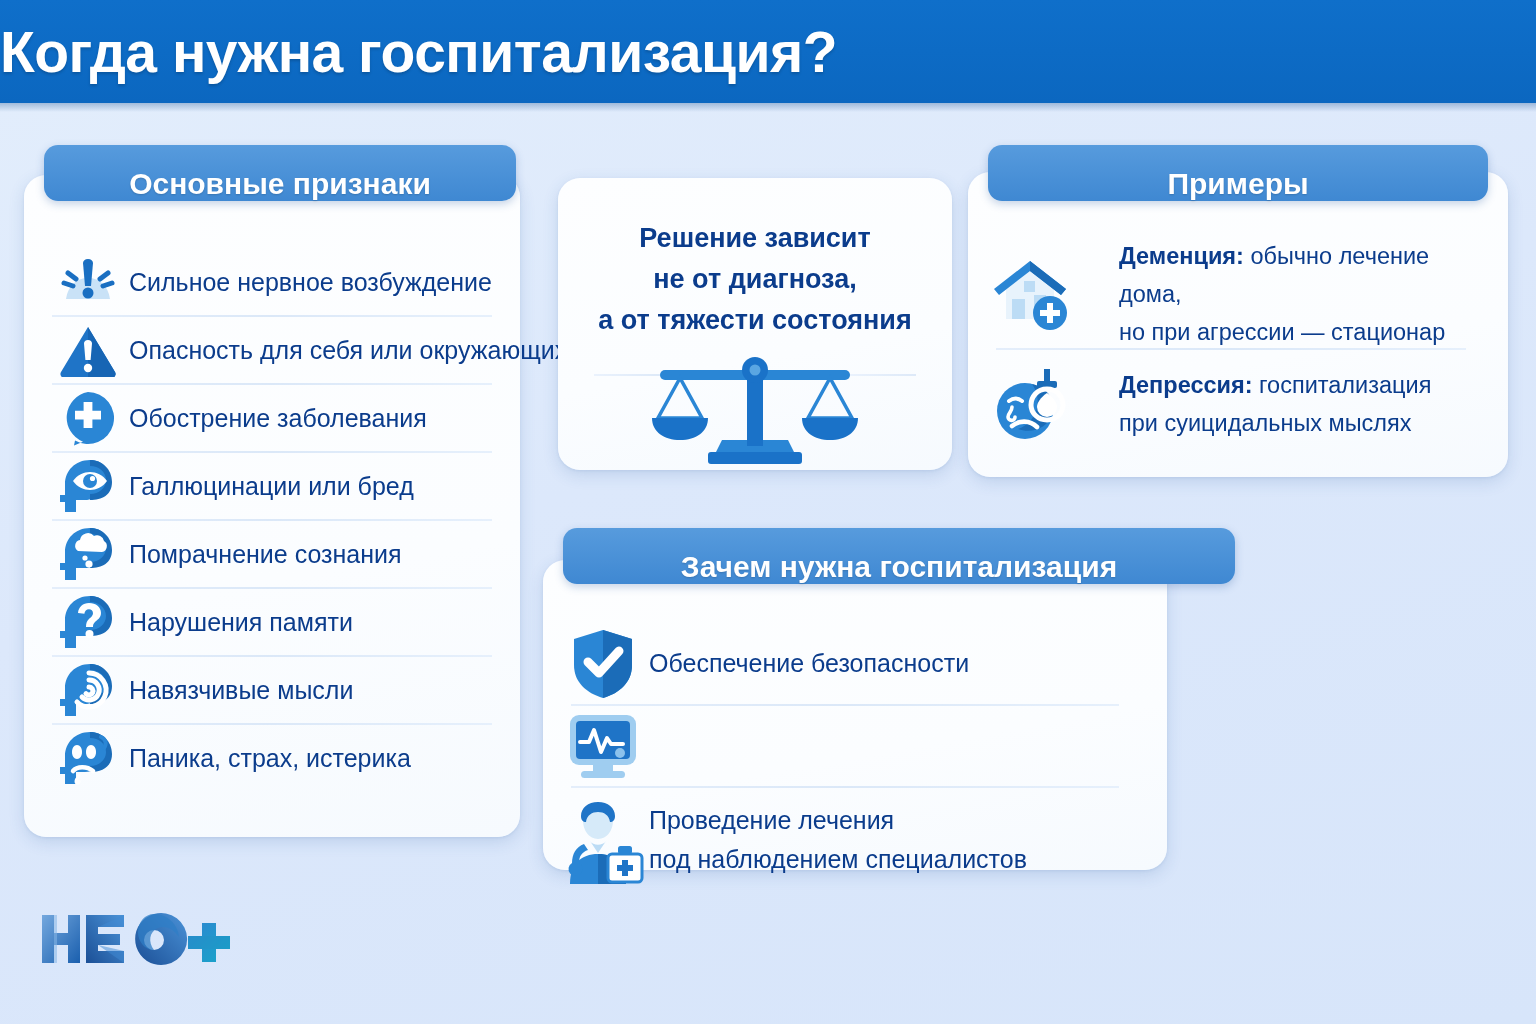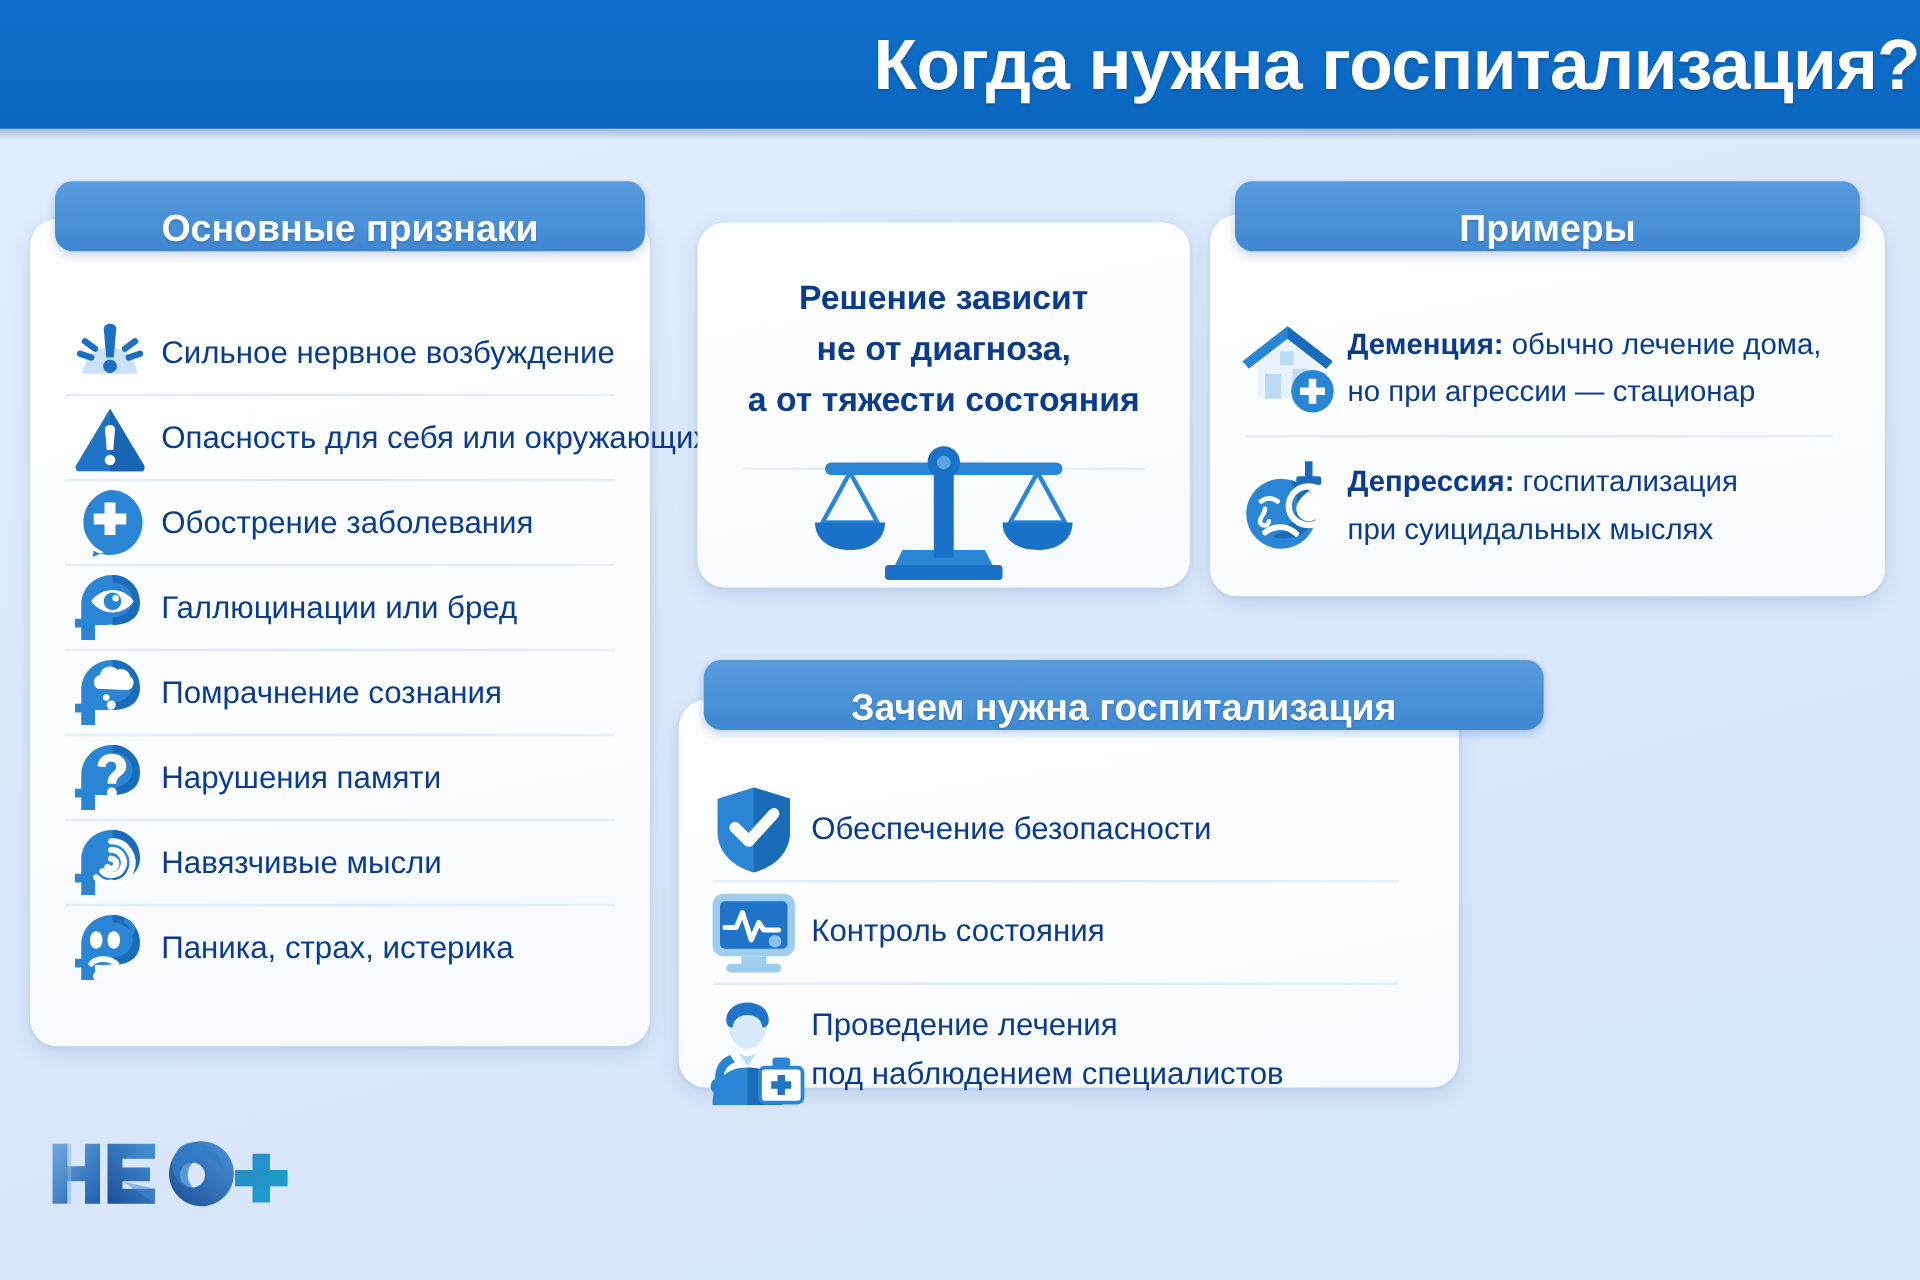--- a/index.html
+++ b/index.html
@@ -7,21 +7,21 @@
   body {
     font-family:"Liberation Sans", sans-serif;
     background:linear-gradient(165deg,#e3eefc 0%,#dce8fb 45%,#d7e5fa 100%);
     position:relative; overflow:hidden;
   }
 
   
   #header {
     position:absolute; left:0; top:0; width:1536px; height:103px;
     background:linear-gradient(180deg,#0f6fca 0%,#0b67c0 100%);
-    display:flex; align-items:center; justify-content:flex-end;
+    display:flex; align-items:center; justify-content:flex-start;
   }
   #header-title {
     color:#ffffff; font-size:57px; font-weight:bold; letter-spacing:-0.5px;
     text-shadow:0 2px 3px rgba(0,0,0,.18);
     white-space:nowrap;
   }
   #header-shadow {
     position:absolute; left:0; top:103px; width:1536px; height:9px;
     background:linear-gradient(180deg,rgba(9,70,140,.30),rgba(9,70,140,0));
   }
@@ -67,21 +67,21 @@
     background:linear-gradient(90deg,#eaf2fd,#dde9f8);
   }
   #decision-rule-l { left:36px; }
   #decision-rule-r { right:36px; }
   #scales { position:absolute; left:50%; top:178px; transform:translateX(-50%); }
 
   
   #card-examples { left:968px; top:172px; width:540px; height:305px; }
   #pill-examples { left:988px; top:145px; width:500px; }
   #examples-list { position:absolute; left:18px; top:68px; width:504px; }
-  .ex-row { display:flex; align-items:center; height:108px; }
+  .ex-row { display:flex; align-items:center; height:108px;gap:41px; }
   .ex-row .ico { width:92px; flex:0 0 auto; display:flex; align-items:center; justify-content:center; }
   .ex-row .txt { color:#0b3c8c; font-size:23.5px; line-height:1.62; }
   #examples-list .divider { width:470px; margin-left:10px; }
 
   
   #card-why { left:543px; top:560px; width:624px; height:310px; }
   #pill-why { left:563px; top:528px; width:672px; }
   #why-list { position:absolute; left:14px; top:64px; width:580px; }
   .why-row { display:flex; align-items:center; height:80px; }
   .why-row.tall { height:104px; }
@@ -317,21 +317,20 @@
       <span class="ico">
         <svg width="72" height="68" viewBox="0 0 72 68">
           <rect x="3" y="3" width="66" height="50" rx="9" fill="#9fcdf0"></rect>
           <rect x="9" y="9" width="54" height="38" rx="4" fill="#1f74c7"></rect>
           <path d="M13 30h9l5-12 7 22 6-14 4 6h12" fill="none" stroke="#fff" stroke-width="4" stroke-linecap="round" stroke-linejoin="round"></path>
           <circle cx="53" cy="41" r="5" fill="#8cc2ec"></circle>
           <rect x="26" y="53" width="20" height="7" fill="#9fcdf0"></rect>
           <rect x="14" y="59" width="44" height="7" rx="3.5" fill="#9fcdf0"></rect>
         </svg>
       </span>
-      <span class="txt">Контроль состояния</span>
     </div>
     <div class="divider"></div>
 
     <div class="why-row tall">
       <span class="ico">
         <svg width="86" height="88" viewBox="0 0 86 88">
           <path d="M10 88c0-20 11-30 28-30s28 10 28 30z" fill="#2a86d5"></path>
           <path d="M38 58c17 0 28 10 28 30H38z" fill="#1b6cb8"></path>
           <path d="M38 10c9 0 15 6 15 15s-6 18-15 18-15-9-15-18 6-15 15-15z" fill="#d6eaf9"></path>
           <path d="M38 6c10 0 17 6 17 14 0 4-2 6-5 6-1-7-6-10-12-10s-11 3-12 10c-3 0-5-2-5-6 0-8 7-14 17-14z" fill="#1f74c7"></path>

